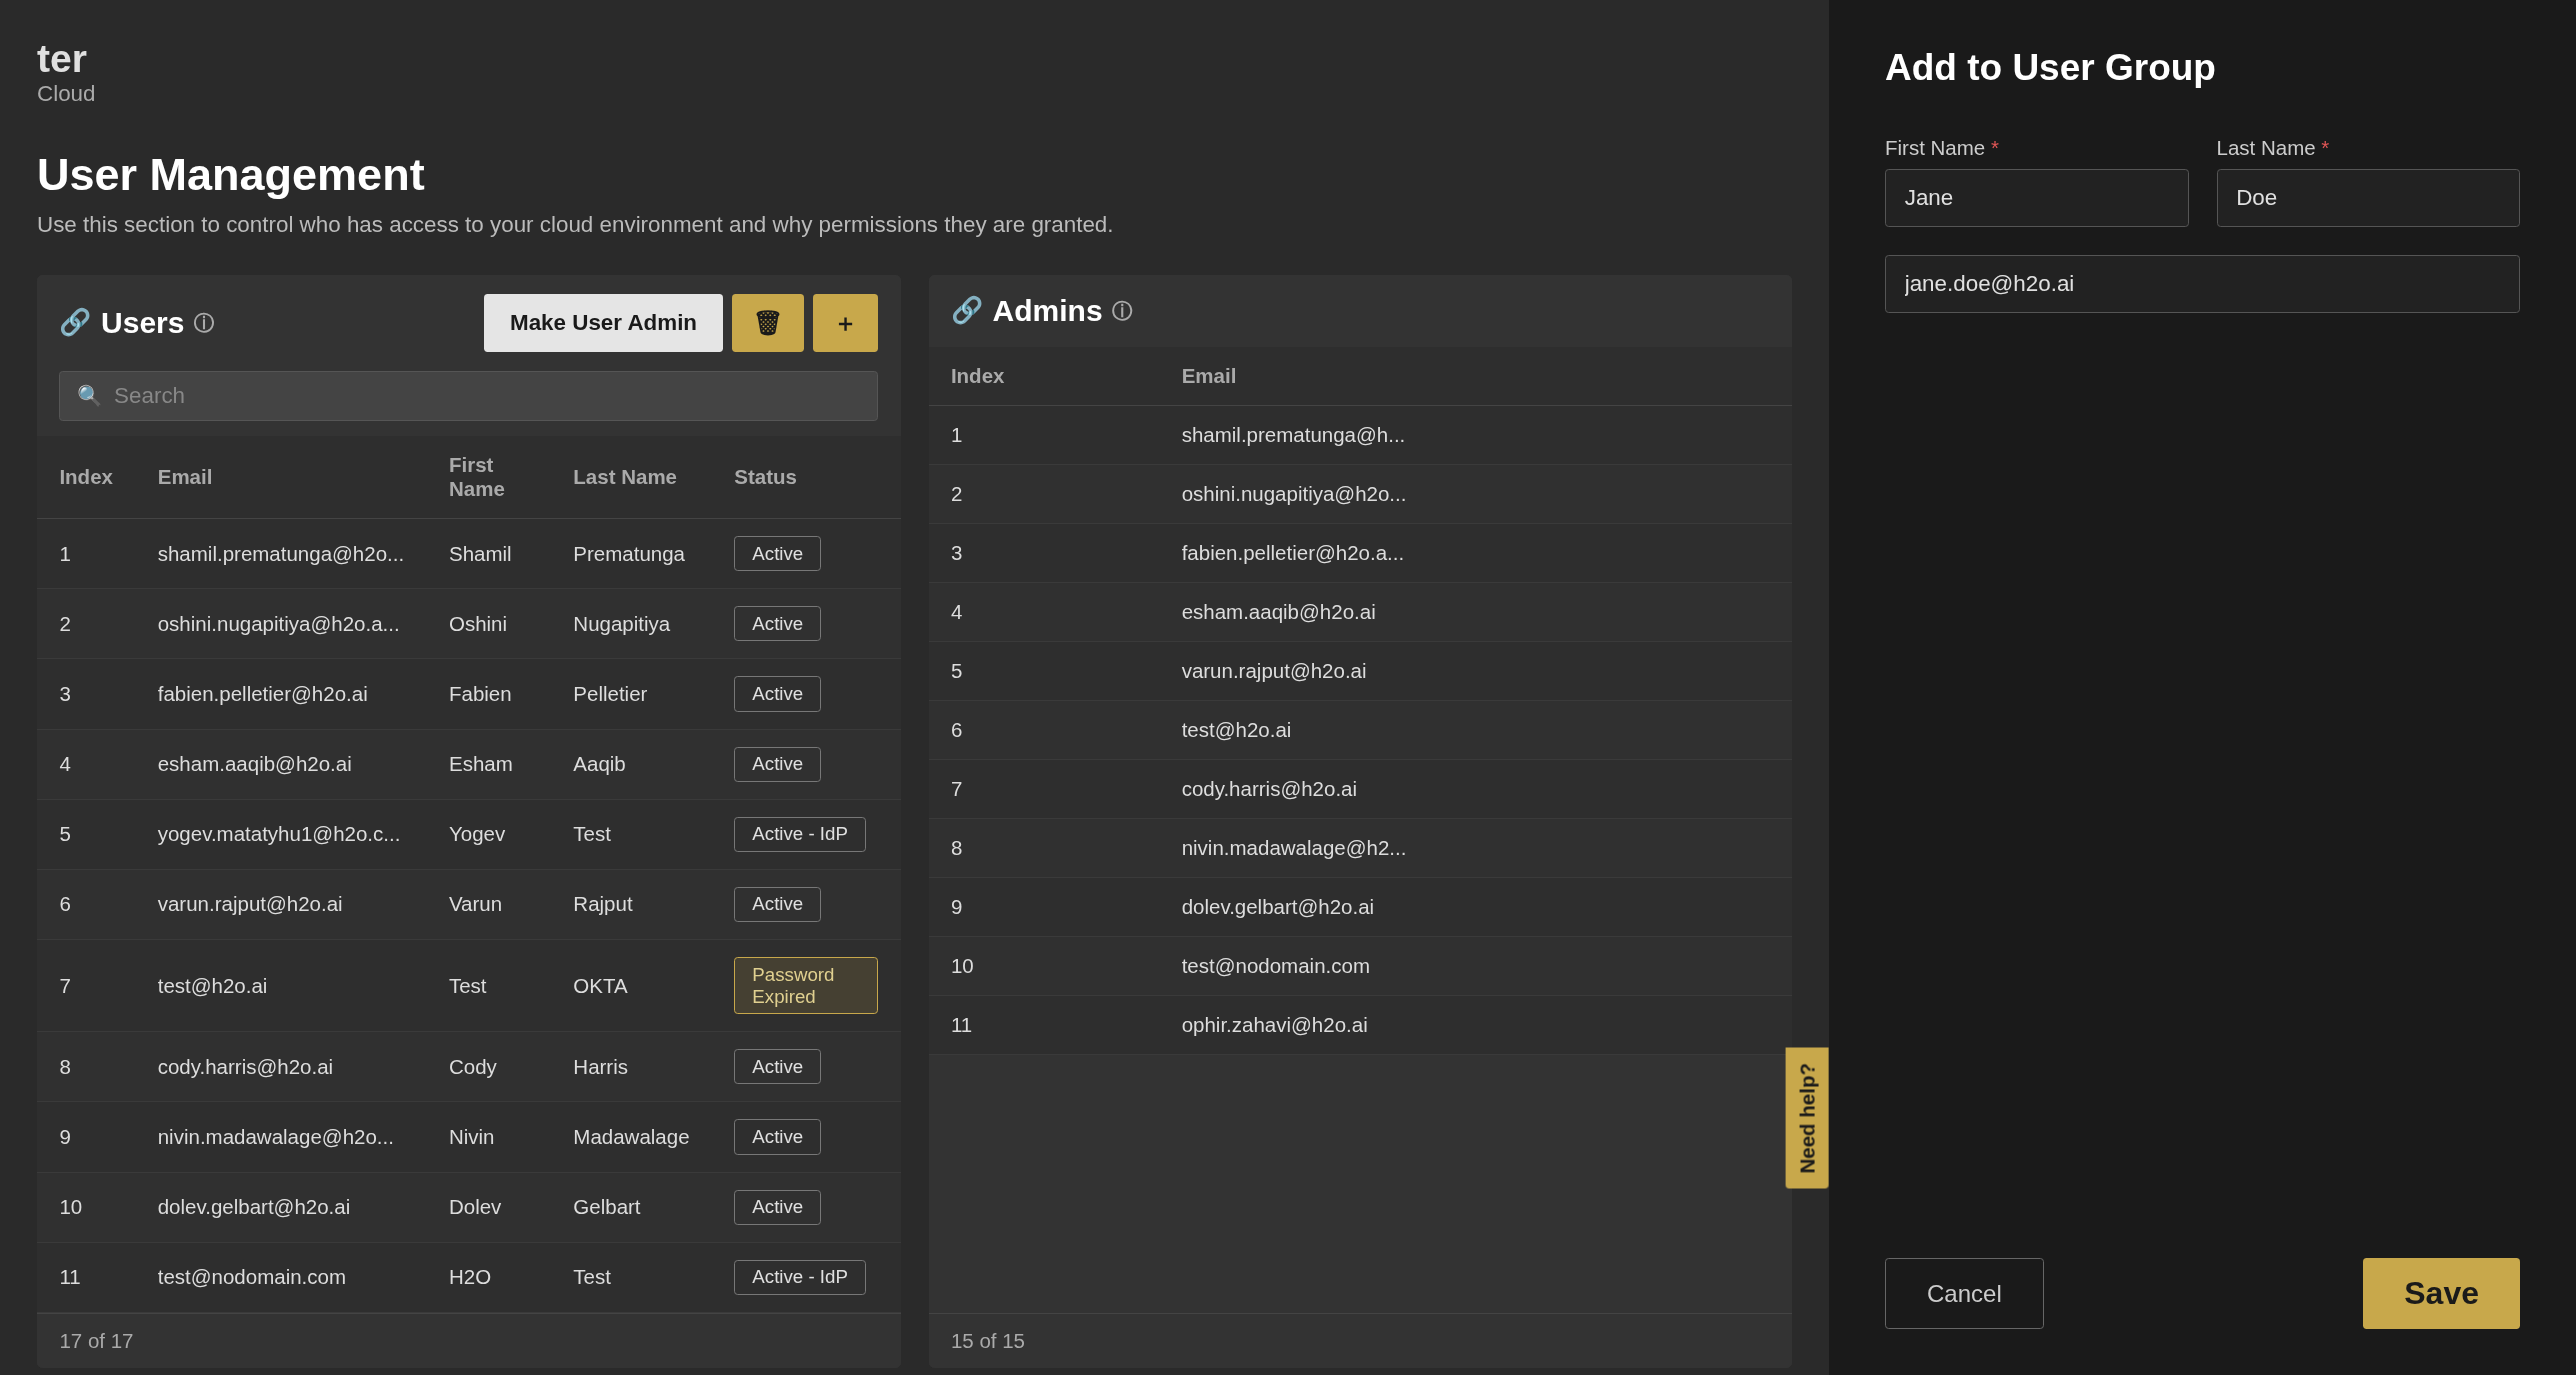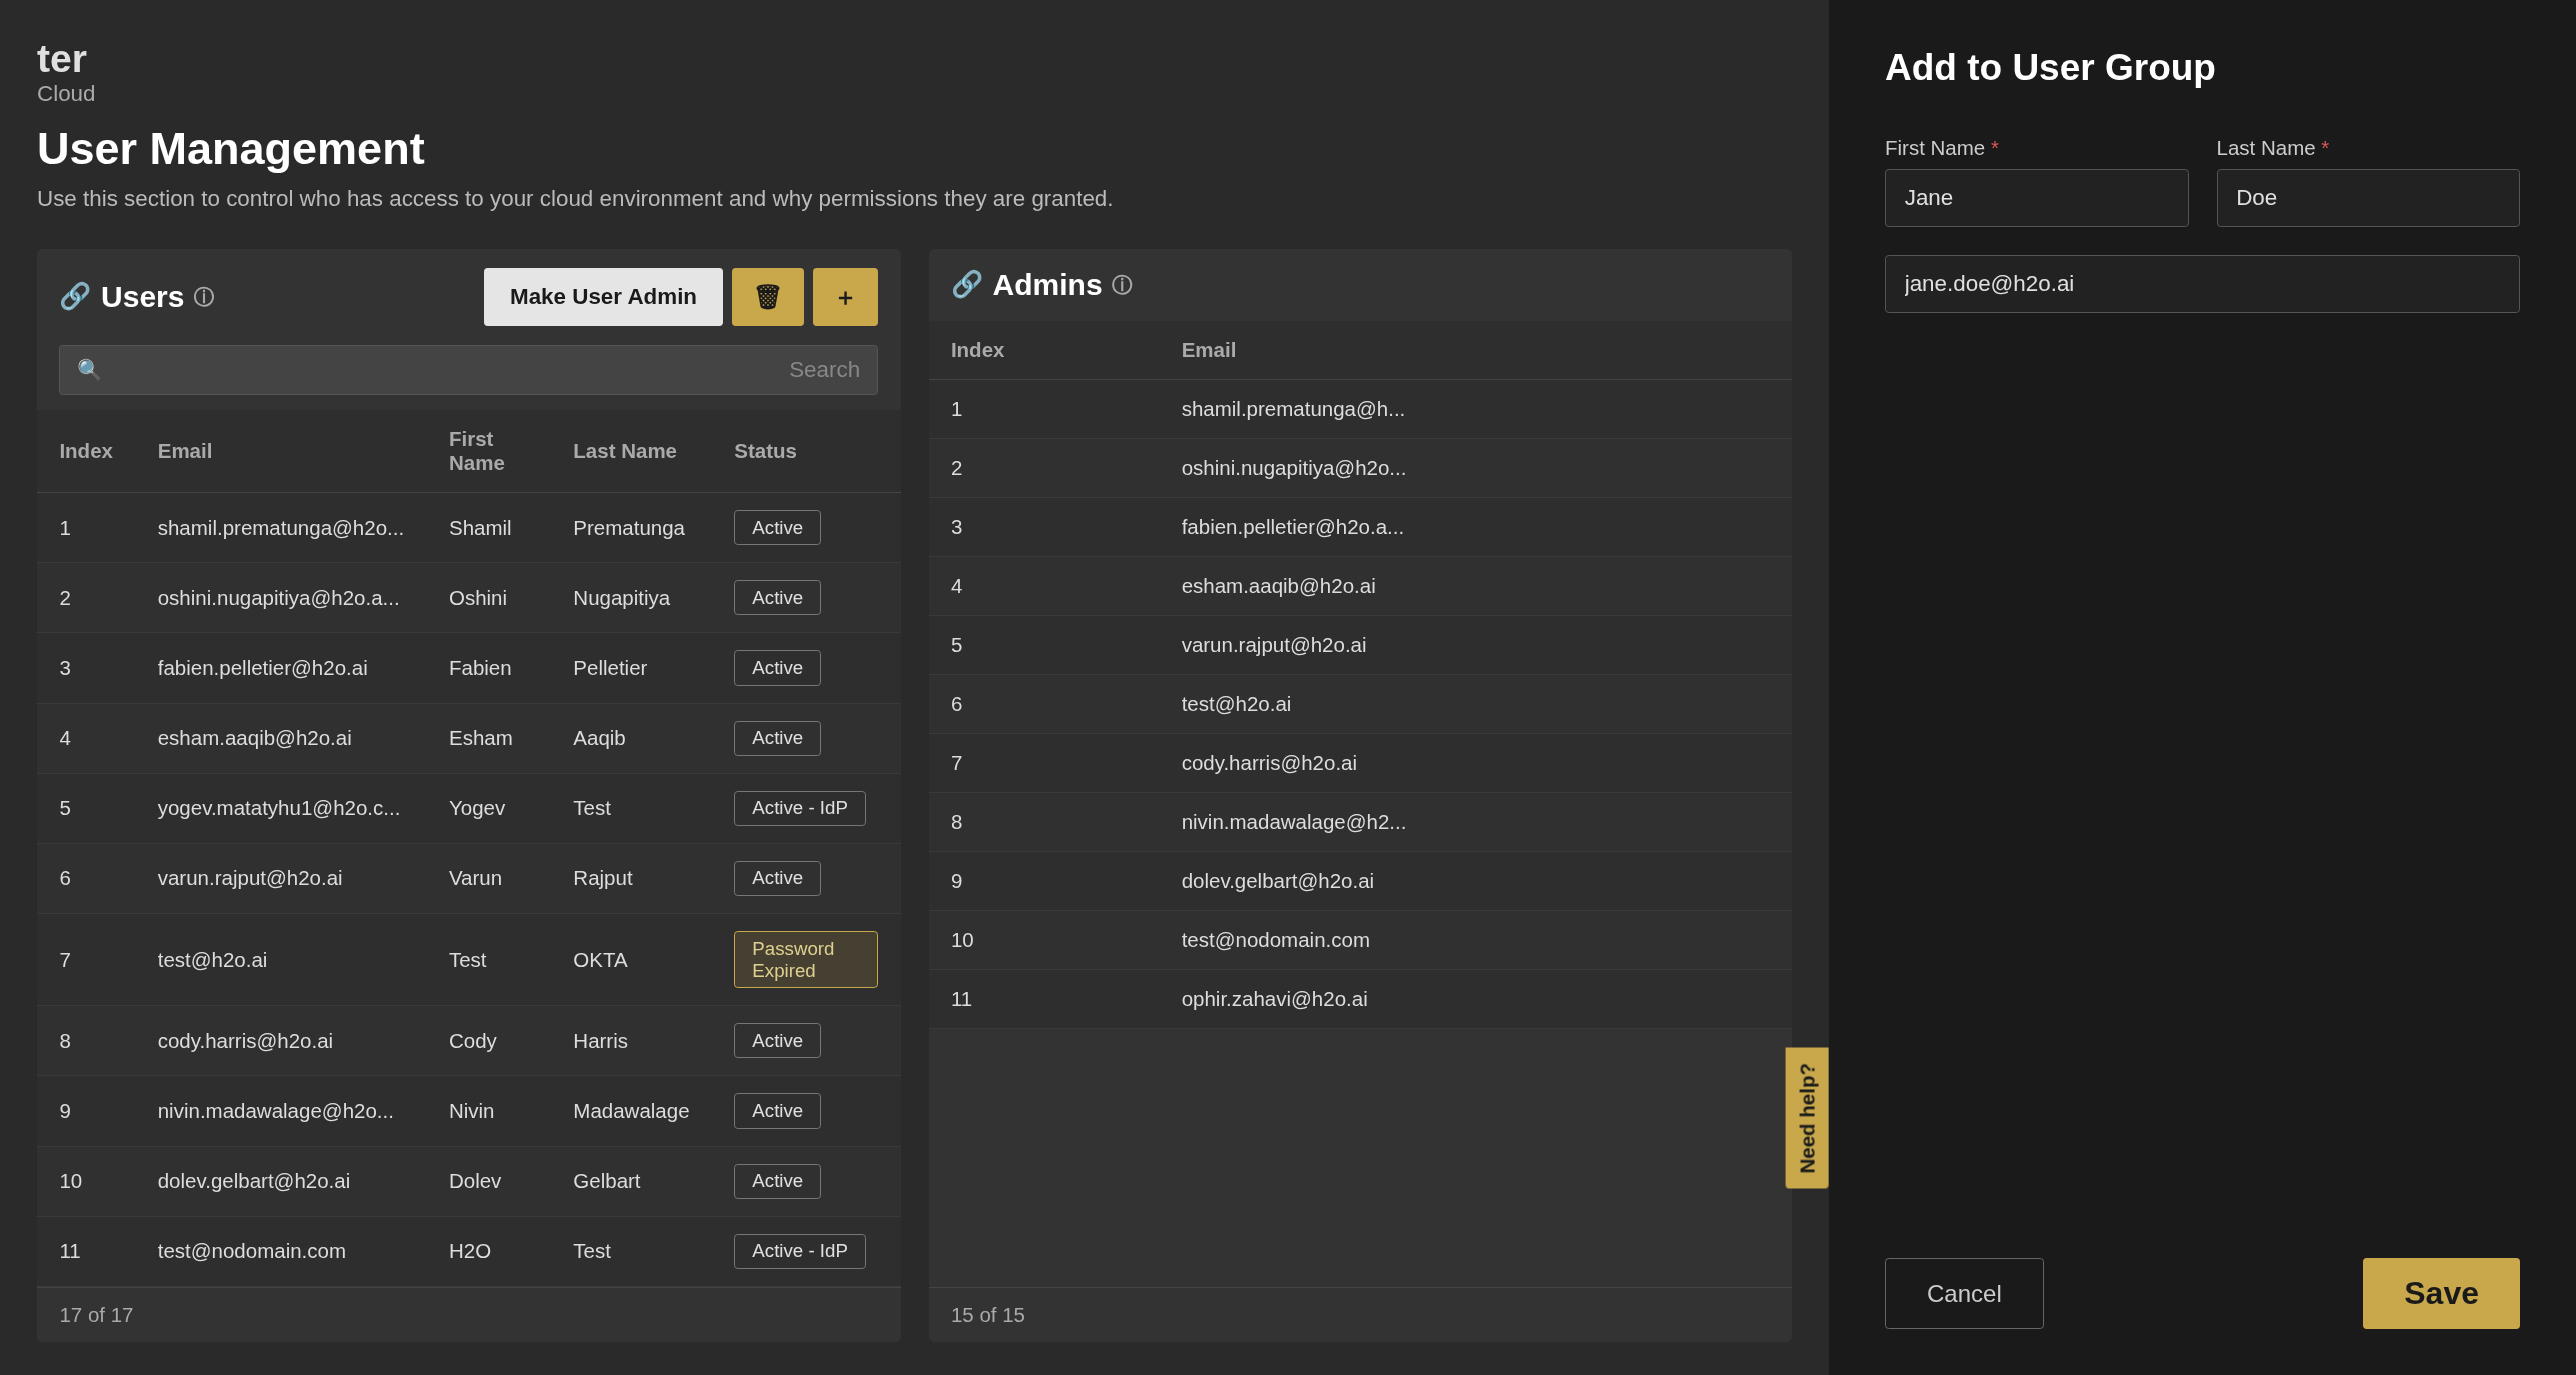--- a/index.html
+++ b/index.html
@@ -17,21 +17,21 @@
     
     .left-panel {
       flex: 0 0 1829px;
       background: #2a2a2a;
       padding: 37px 37px;
       display: flex;
       flex-direction: column;
     }
 
     .app-header {
-      margin-bottom: 16px;
+      margin-bottom: 42px;
     }
     .app-title {
       font-size: 39px;
       font-weight: bold;
       color: #e0e0e0;
     }
     .app-subtitle {
       font-size: 22.4px;
       color: #aaa;
     }
@@ -133,21 +133,20 @@
       gap: 11.2px;
     }
 
     .search-input-wrap input {
       background: none;
       border: none;
       color: #86efac;
       font-size: 22.4px;
       outline: none;
       flex: 1;
-      text-align: right;
     }
 
     .search-input-wrap input::placeholder {
       color: #888;
     }
 
     .search-icon-char {
       color: #888;
       font-size: 20.5px;
     }

